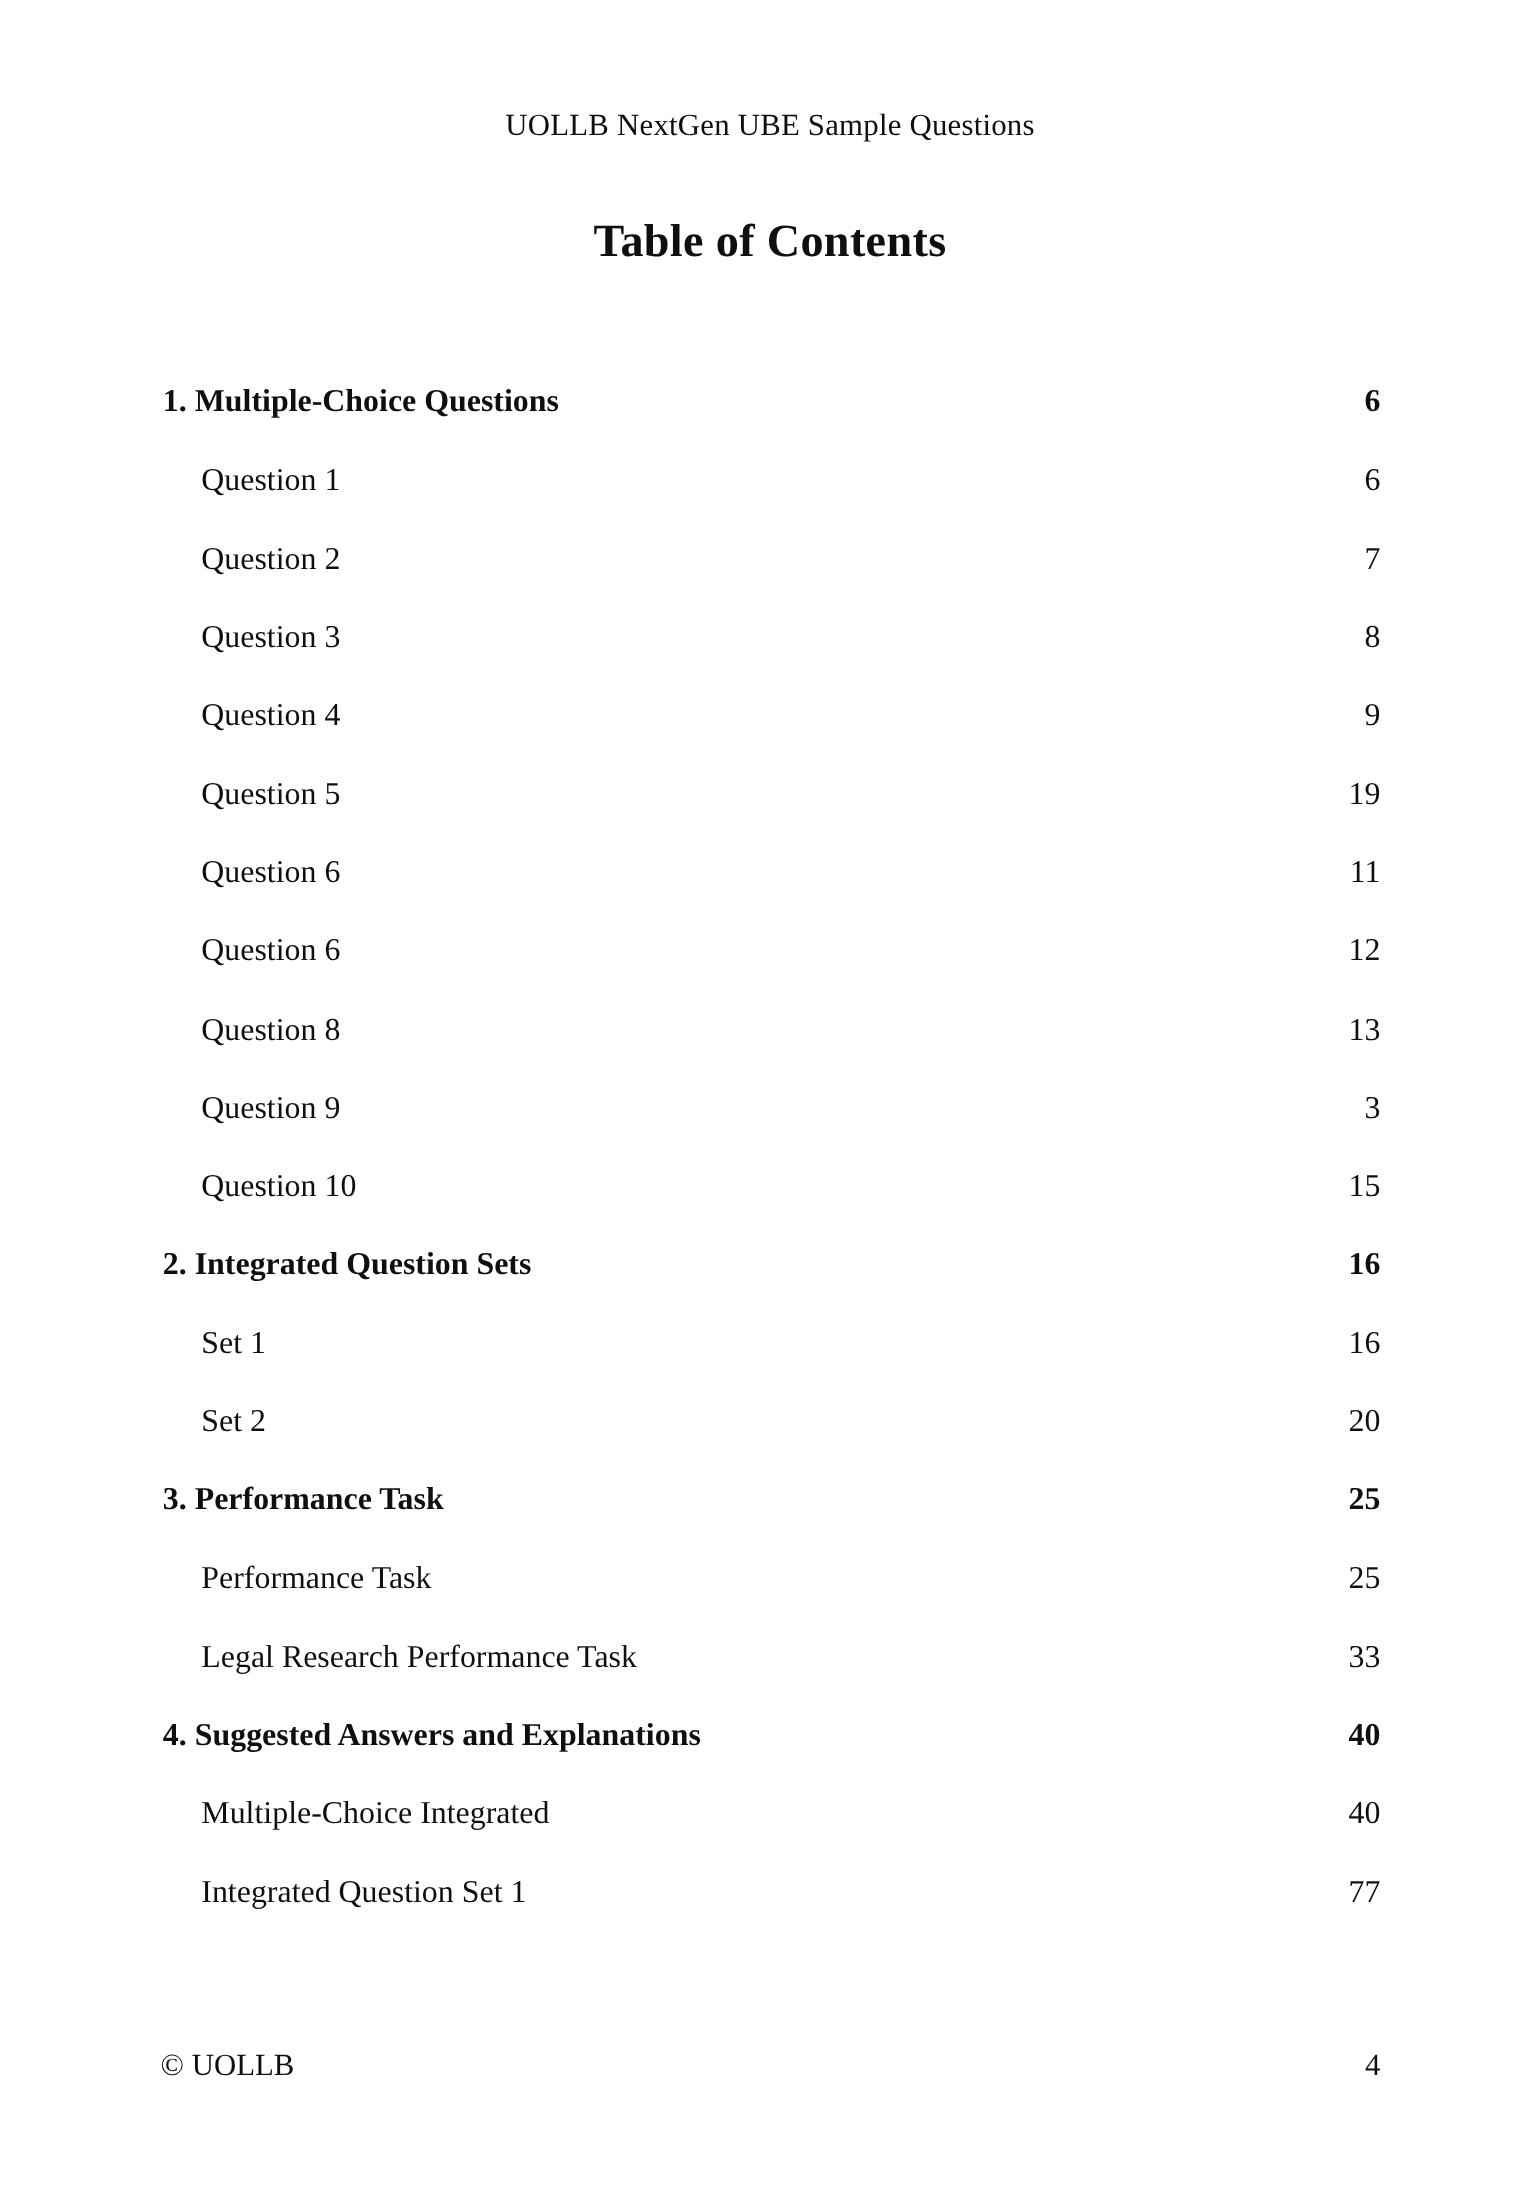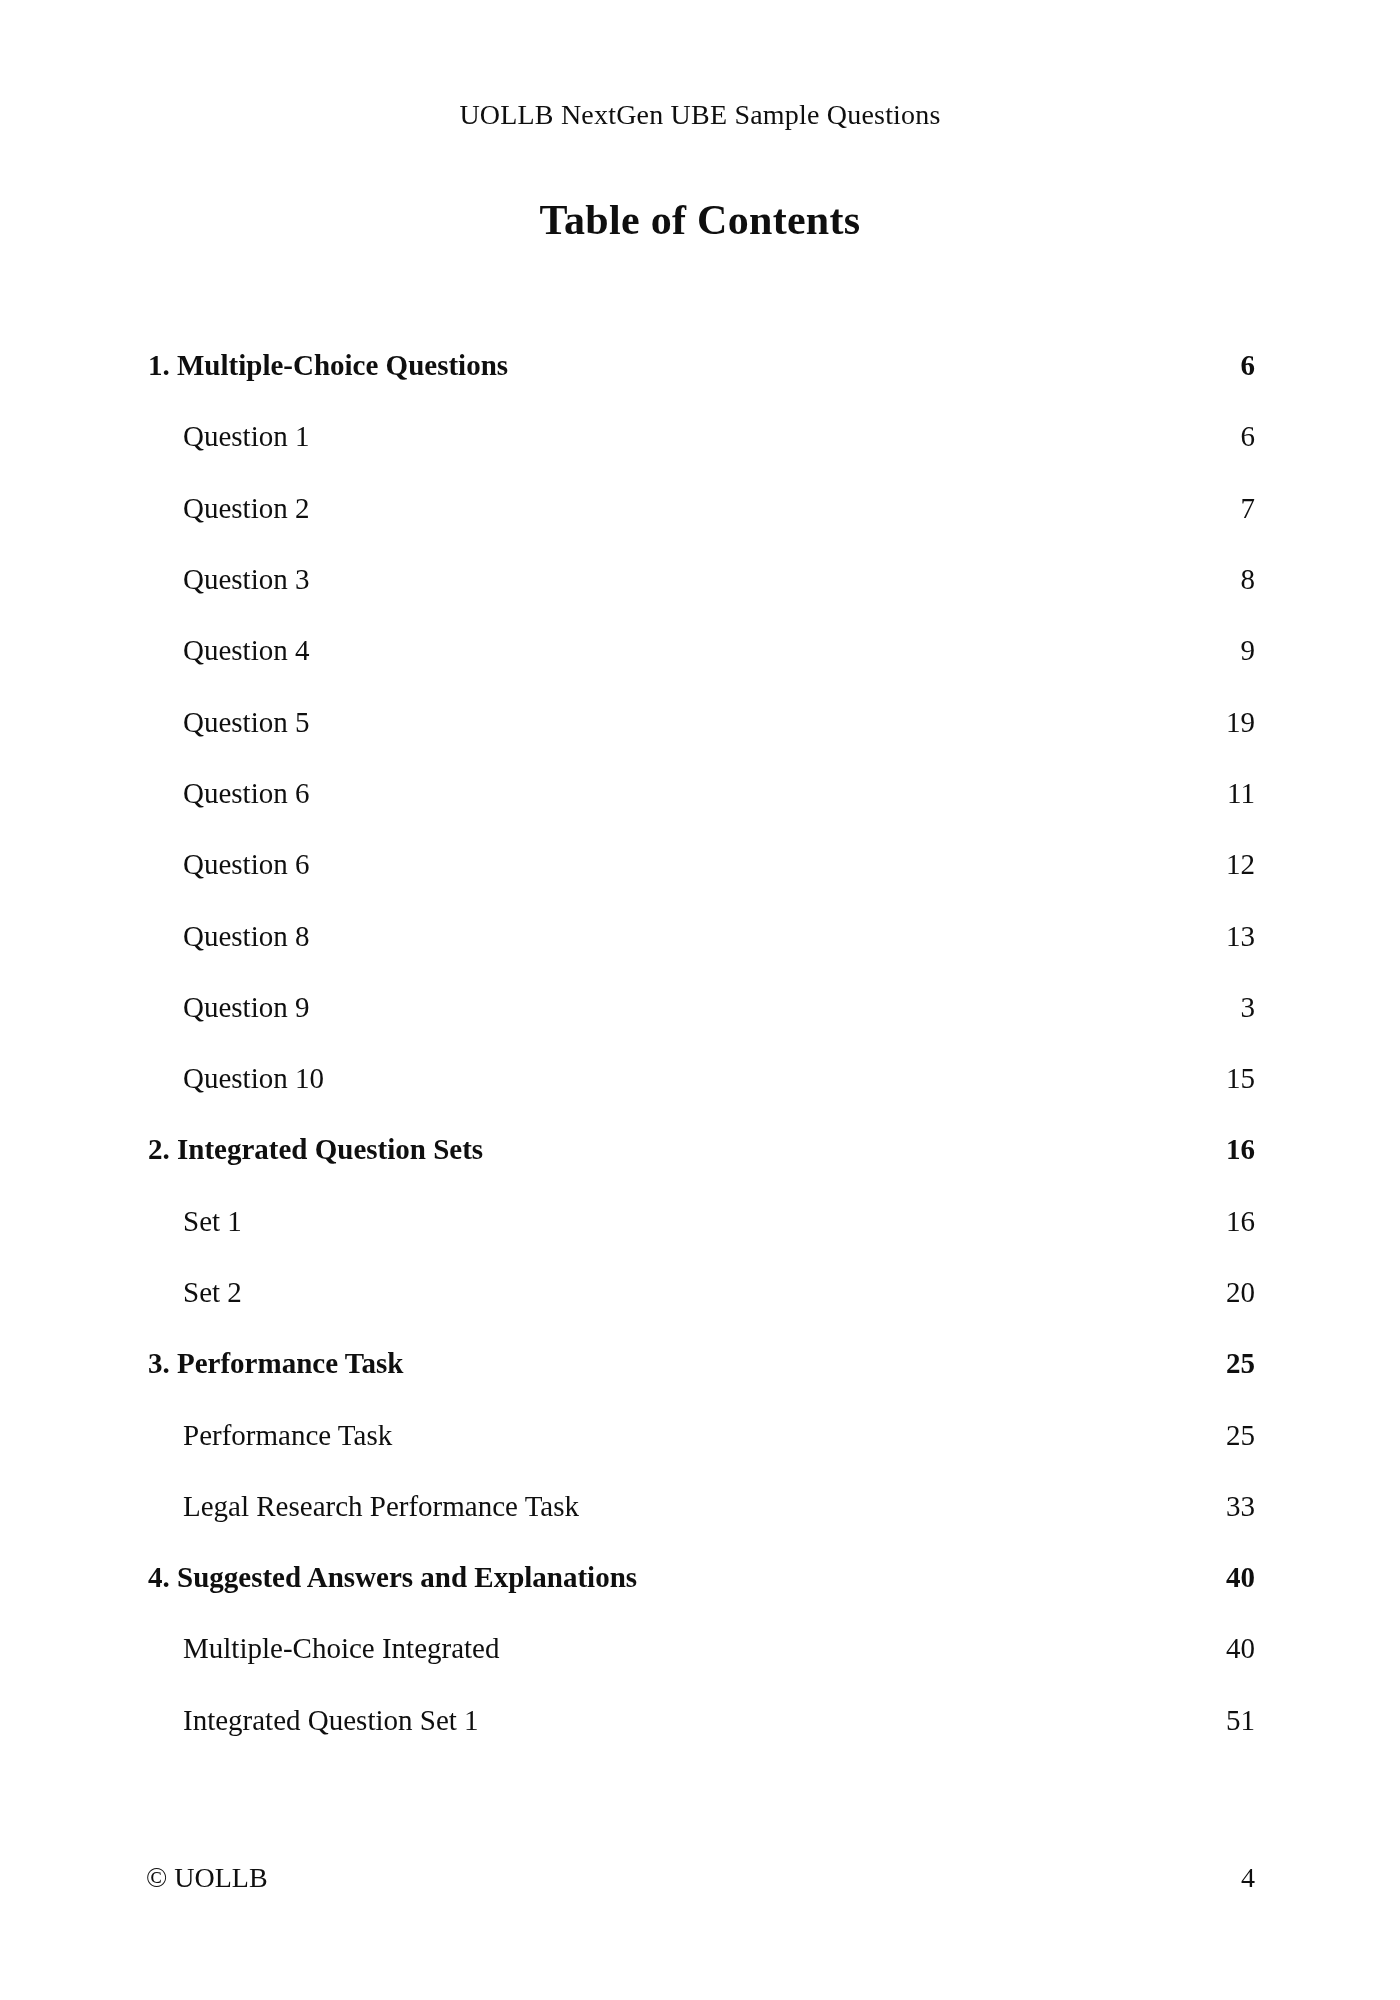--- a/index.html
+++ b/index.html
@@ -144,20 +144,20 @@
     <div class="toc-row section">
     <span class="toc-label">4. Suggested Answers and Explanations</span>
     <span class="toc-page">40</span>
   </div>
     <div class="toc-row sub">
     <span class="toc-label">Multiple-Choice Integrated</span>
     <span class="toc-page">40</span>
   </div>
     <div class="toc-row sub">
     <span class="toc-label">Integrated Question Set 1</span>
-    <span class="toc-page">51</span>
+    <span class="toc-page">77</span>
   </div>
   </div>
 
 <div class="doc-footer">
   <span>© UOLLB</span>
   <span>4</span>
 </div>
 
 </body></html>

